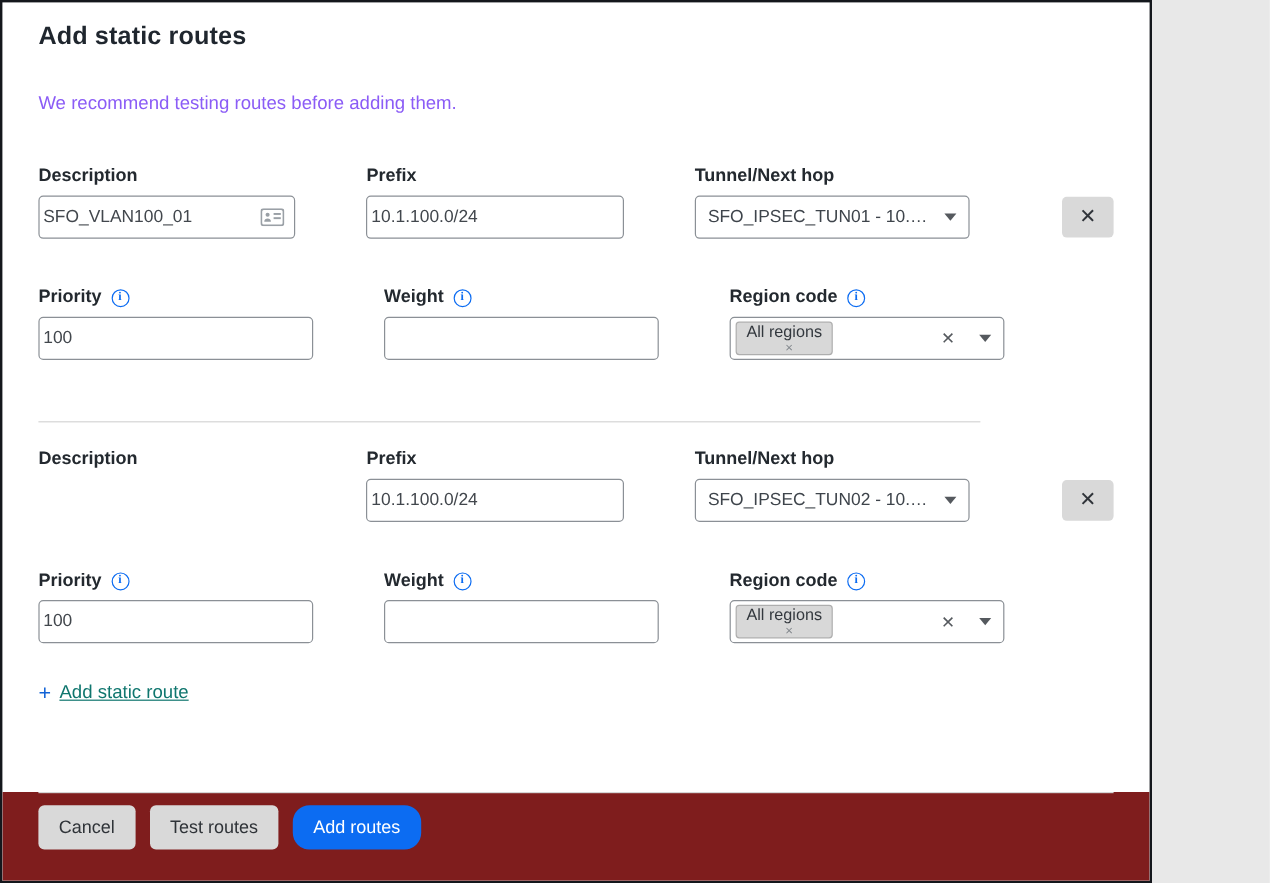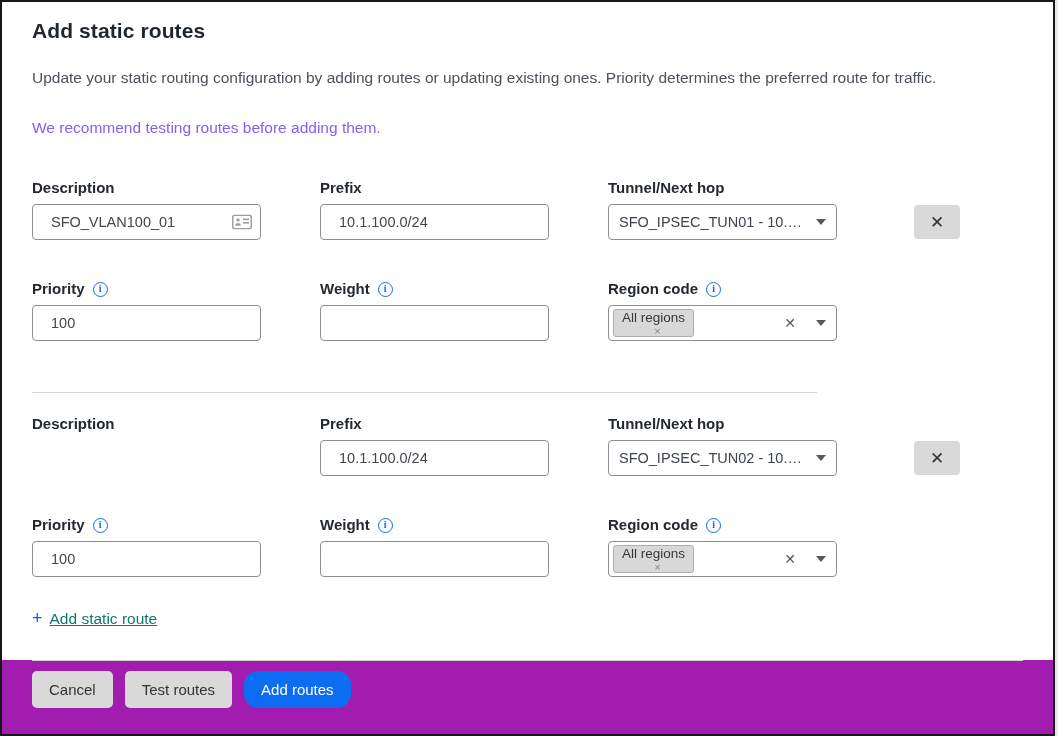--- a/index.html
+++ b/index.html
@@ -1,21 +1,21 @@
 <!DOCTYPE html>
 <html><head>
 <meta charset="utf-8">
 <style>
   * { box-sizing: border-box; margin: 0; padding: 0; }
   html, body { background: #e8e8e8; }
   body { font-family: "Liberation Sans", "DejaVu Sans", sans-serif; }
 
   .page {
     position: relative;
-    width: 1055px;
+    width: 960px;
     height: 736px;
     background: #ffffff;
     border: 2px solid #14171c;
     overflow: hidden;
   }
 
   .content { padding: 14px 30px 0 30px; }
 
   .page-title {
     font-size: 21px;
@@ -59,21 +59,21 @@
     font-family: "Liberation Serif", serif;
     line-height: 1;
     cursor: default;
   }
 
   .text-input {
     width: 100%;
     height: 36px;
     border: 1px solid #8b9096;
     border-radius: 4px;
-    padding: 0 18px;
+    padding: 0 3px;
     font-size: 14.5px;
     color: #42474d;
     font-family: inherit;
     background: #fff;
     outline: none;
   }
 
   .input-wrap { position: relative; }
   .autofill-icon {
     position: absolute;
@@ -172,21 +172,21 @@
   .add-route-link {
     color: #0f766e;
     text-decoration: underline;
     cursor: pointer;
     font-weight: 400;
   }
 
   .footer {
     position: absolute;
     left: 0; right: 0; bottom: 0;
-    background: #a21caf;
+    background: #7f1d1d;
   }
   .footer-divider {
     border: none;
     border-top: 1px solid #d5d5d5;
     margin: 0 30px;
   }
   .footer-buttons {
     display: flex;
     padding: 10px 30px 26px 30px;
   }
@@ -204,21 +204,20 @@
   .btn-primary { background: #0c6cf2; color: #ffffff; border-radius: 14px; }
 </style>
 </head>
 <body>
 
 <div class="page">
   <div class="content">
 
     <h1 class="page-title">Add static routes</h1>
 
-    <p class="intro">Update your static routing configuration by adding routes or updating existing ones. Priority determines the preferred route for traffic.</p>
     <p class="note">We recommend testing routes before adding them.</p>
 
     <div class="routes-form">
 
       <div class="route-block">
         <div class="field-row">
           <div class="field">
             <div class="field-label">Description</div>
             <div class="input-wrap">
               <input class="text-input" type="text" value="SFO_VLAN100_01" style="">

